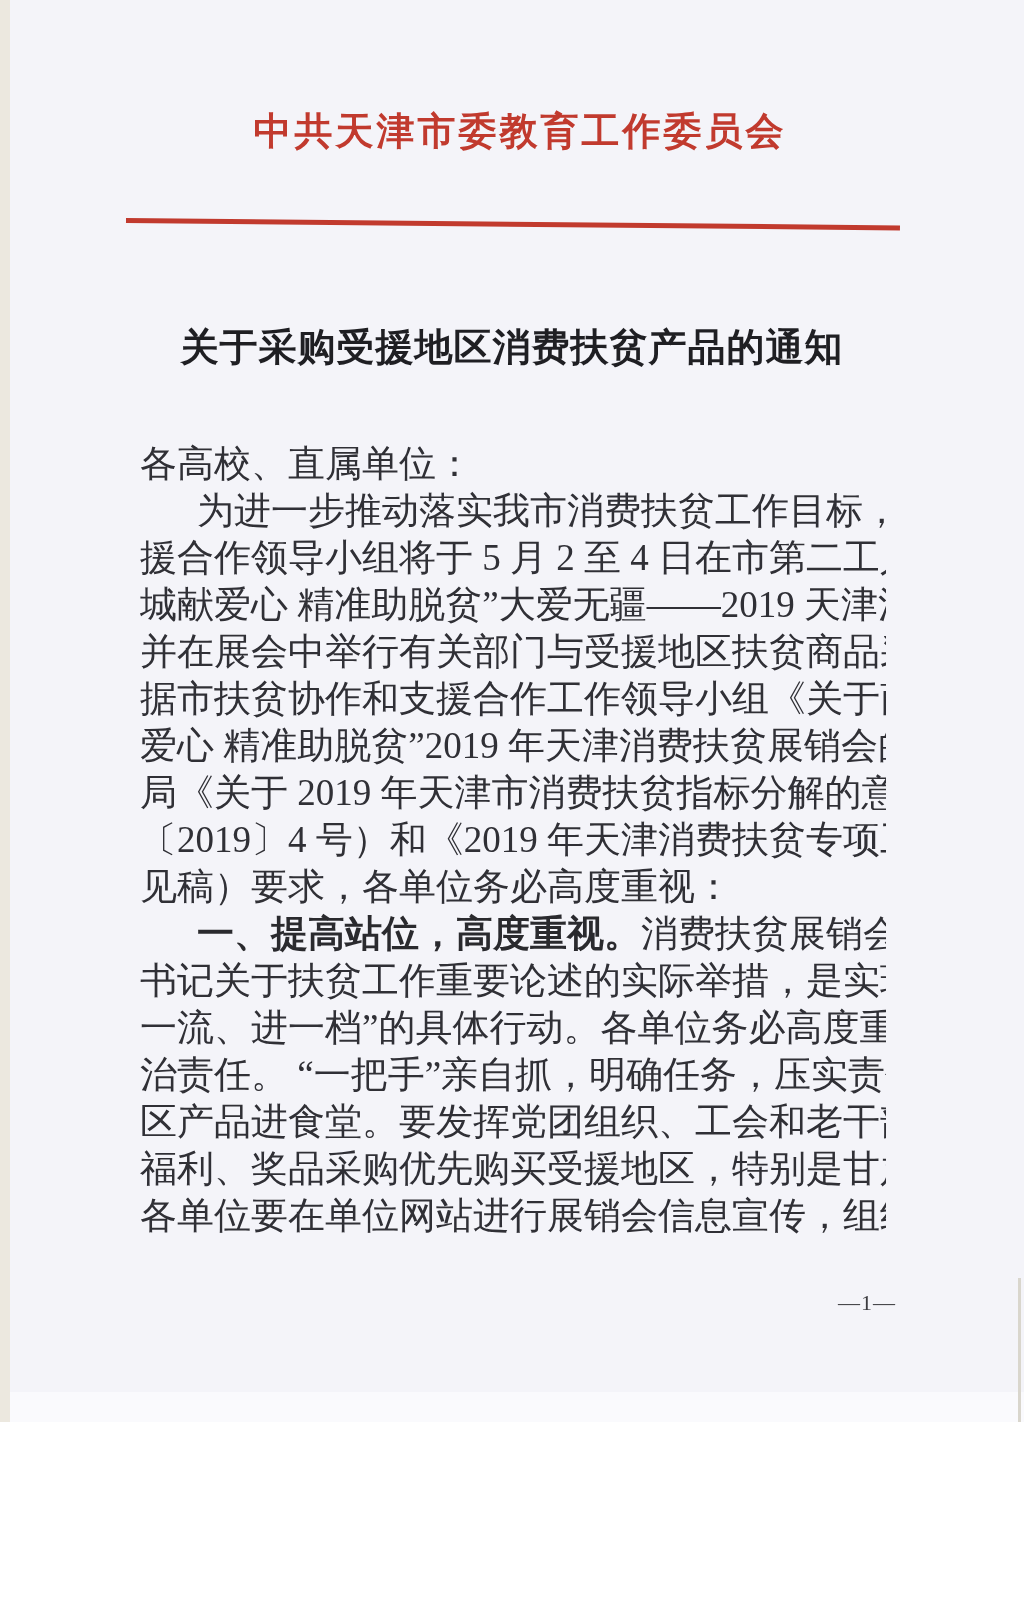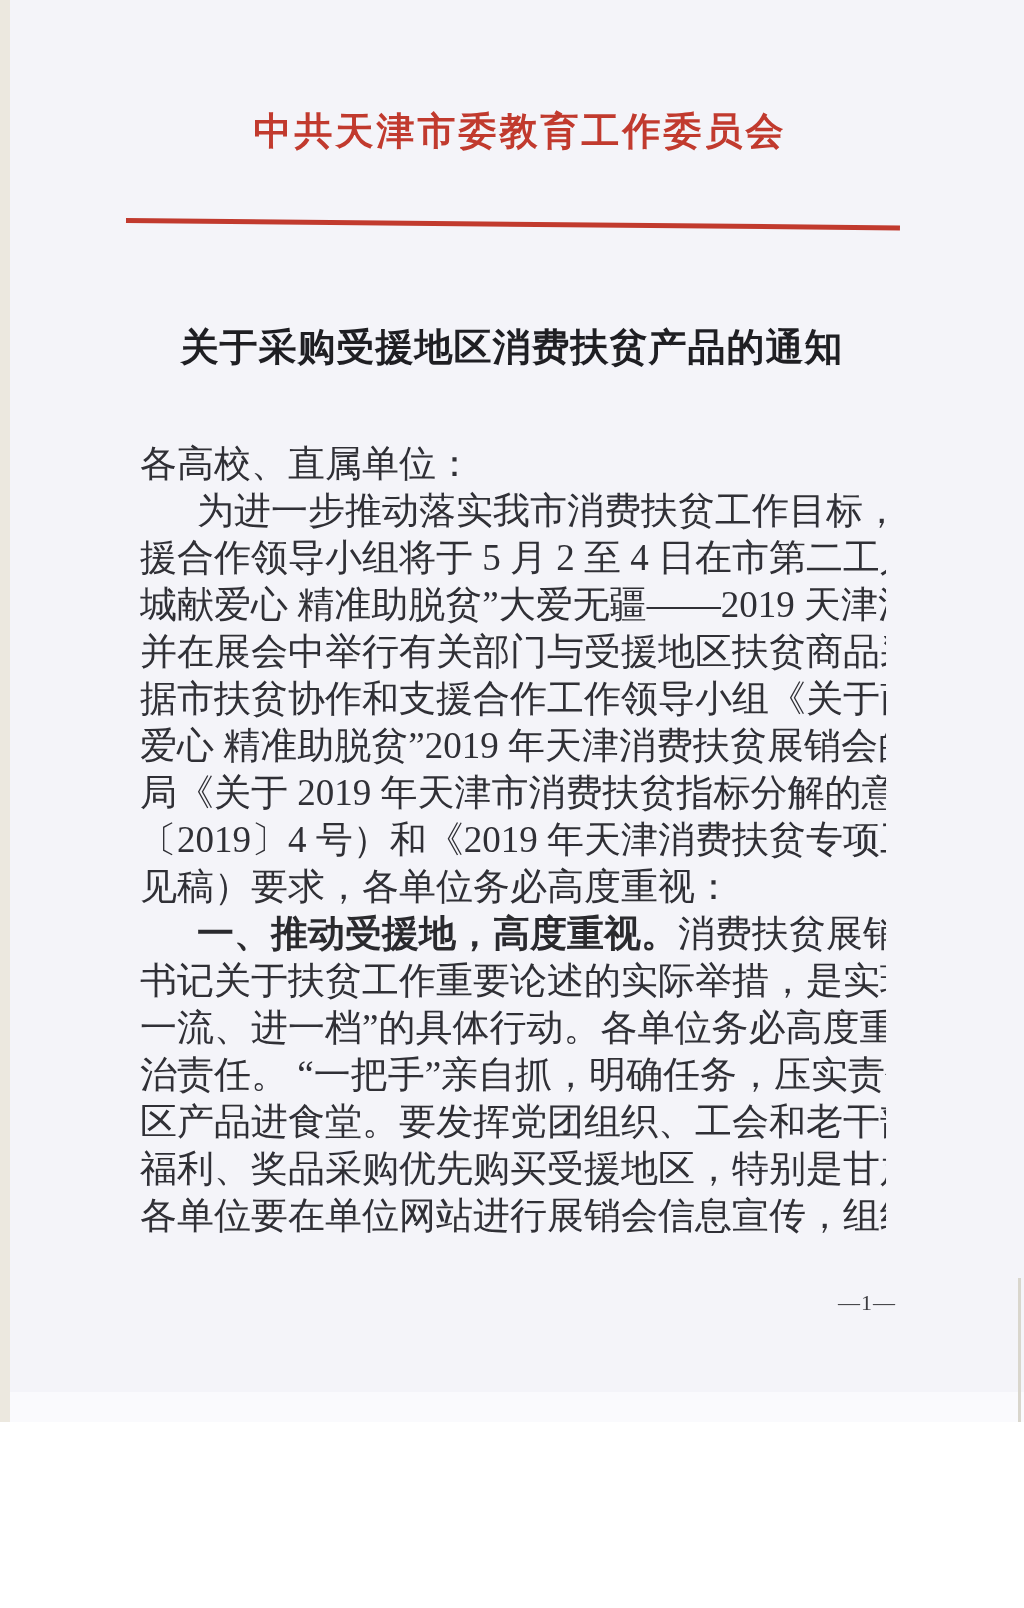--- a/index.html
+++ b/index.html
@@ -117,21 +117,21 @@
     <p class="line indent">为进一步推动落实我市消费扶贫工作目标，市扶贫协作和支</p>
     <p class="line">援合作领导小组将于 5 月 2 至 4 日在市第二工人文化宫举办“津</p>
     <p class="line">城献爱心 精准助脱贫”大爱无疆——2019 天津消费扶贫展销会，</p>
     <p class="line">并在展会中举行有关部门与受援地区扶贫商品采购签约仪式。根</p>
     <p class="line">据市扶贫协作和支援合作工作领导小组《关于商请支持“津城献</p>
     <p class="line">爱心 精准助脱贫”2019 年天津消费扶贫展销会的函》和市商务</p>
     <p class="line">局《关于 2019 年天津市消费扶贫指标分解的意见》（津商服务</p>
     <p class="line">〔2019〕4 号）和《2019 年天津消费扶贫专项工作方案》（征求意</p>
     <p class="line loose">见稿）要求，各单位务必高度重视：</p>
 
-    <p class="line indent"><span class="hei">一、推动受援地，高度重视。</span><span>消费扶贫展销会是贯彻习近平总</span></p>
+    <p class="line indent"><span class="hei">一、提高站位，高度重视。</span><span>消费扶贫展销会是贯彻习近平总</span></p>
     <p class="line">书记关于扶贫工作重要论述的实际举措，是实现市委市政府“争</p>
     <p class="line">一流、进一档”的具体行动。各单位务必高度重视，切实担起政</p>
     <p class="line">治责任。 “一把手”亲自抓，明确任务，压实责任，推动受援地</p>
     <p class="line">区产品进食堂。要发挥党团组织、工会和老干部管理部门作用，</p>
     <p class="line">福利、奖品采购优先购买受援地区，特别是甘肃、承德地区产品。</p>
     <p class="line">各单位要在单位网站进行展销会信息宣传，组织人员自愿参加。</p>
   </div>
 
   <div class="page-num">—1—</div>
 </div>

